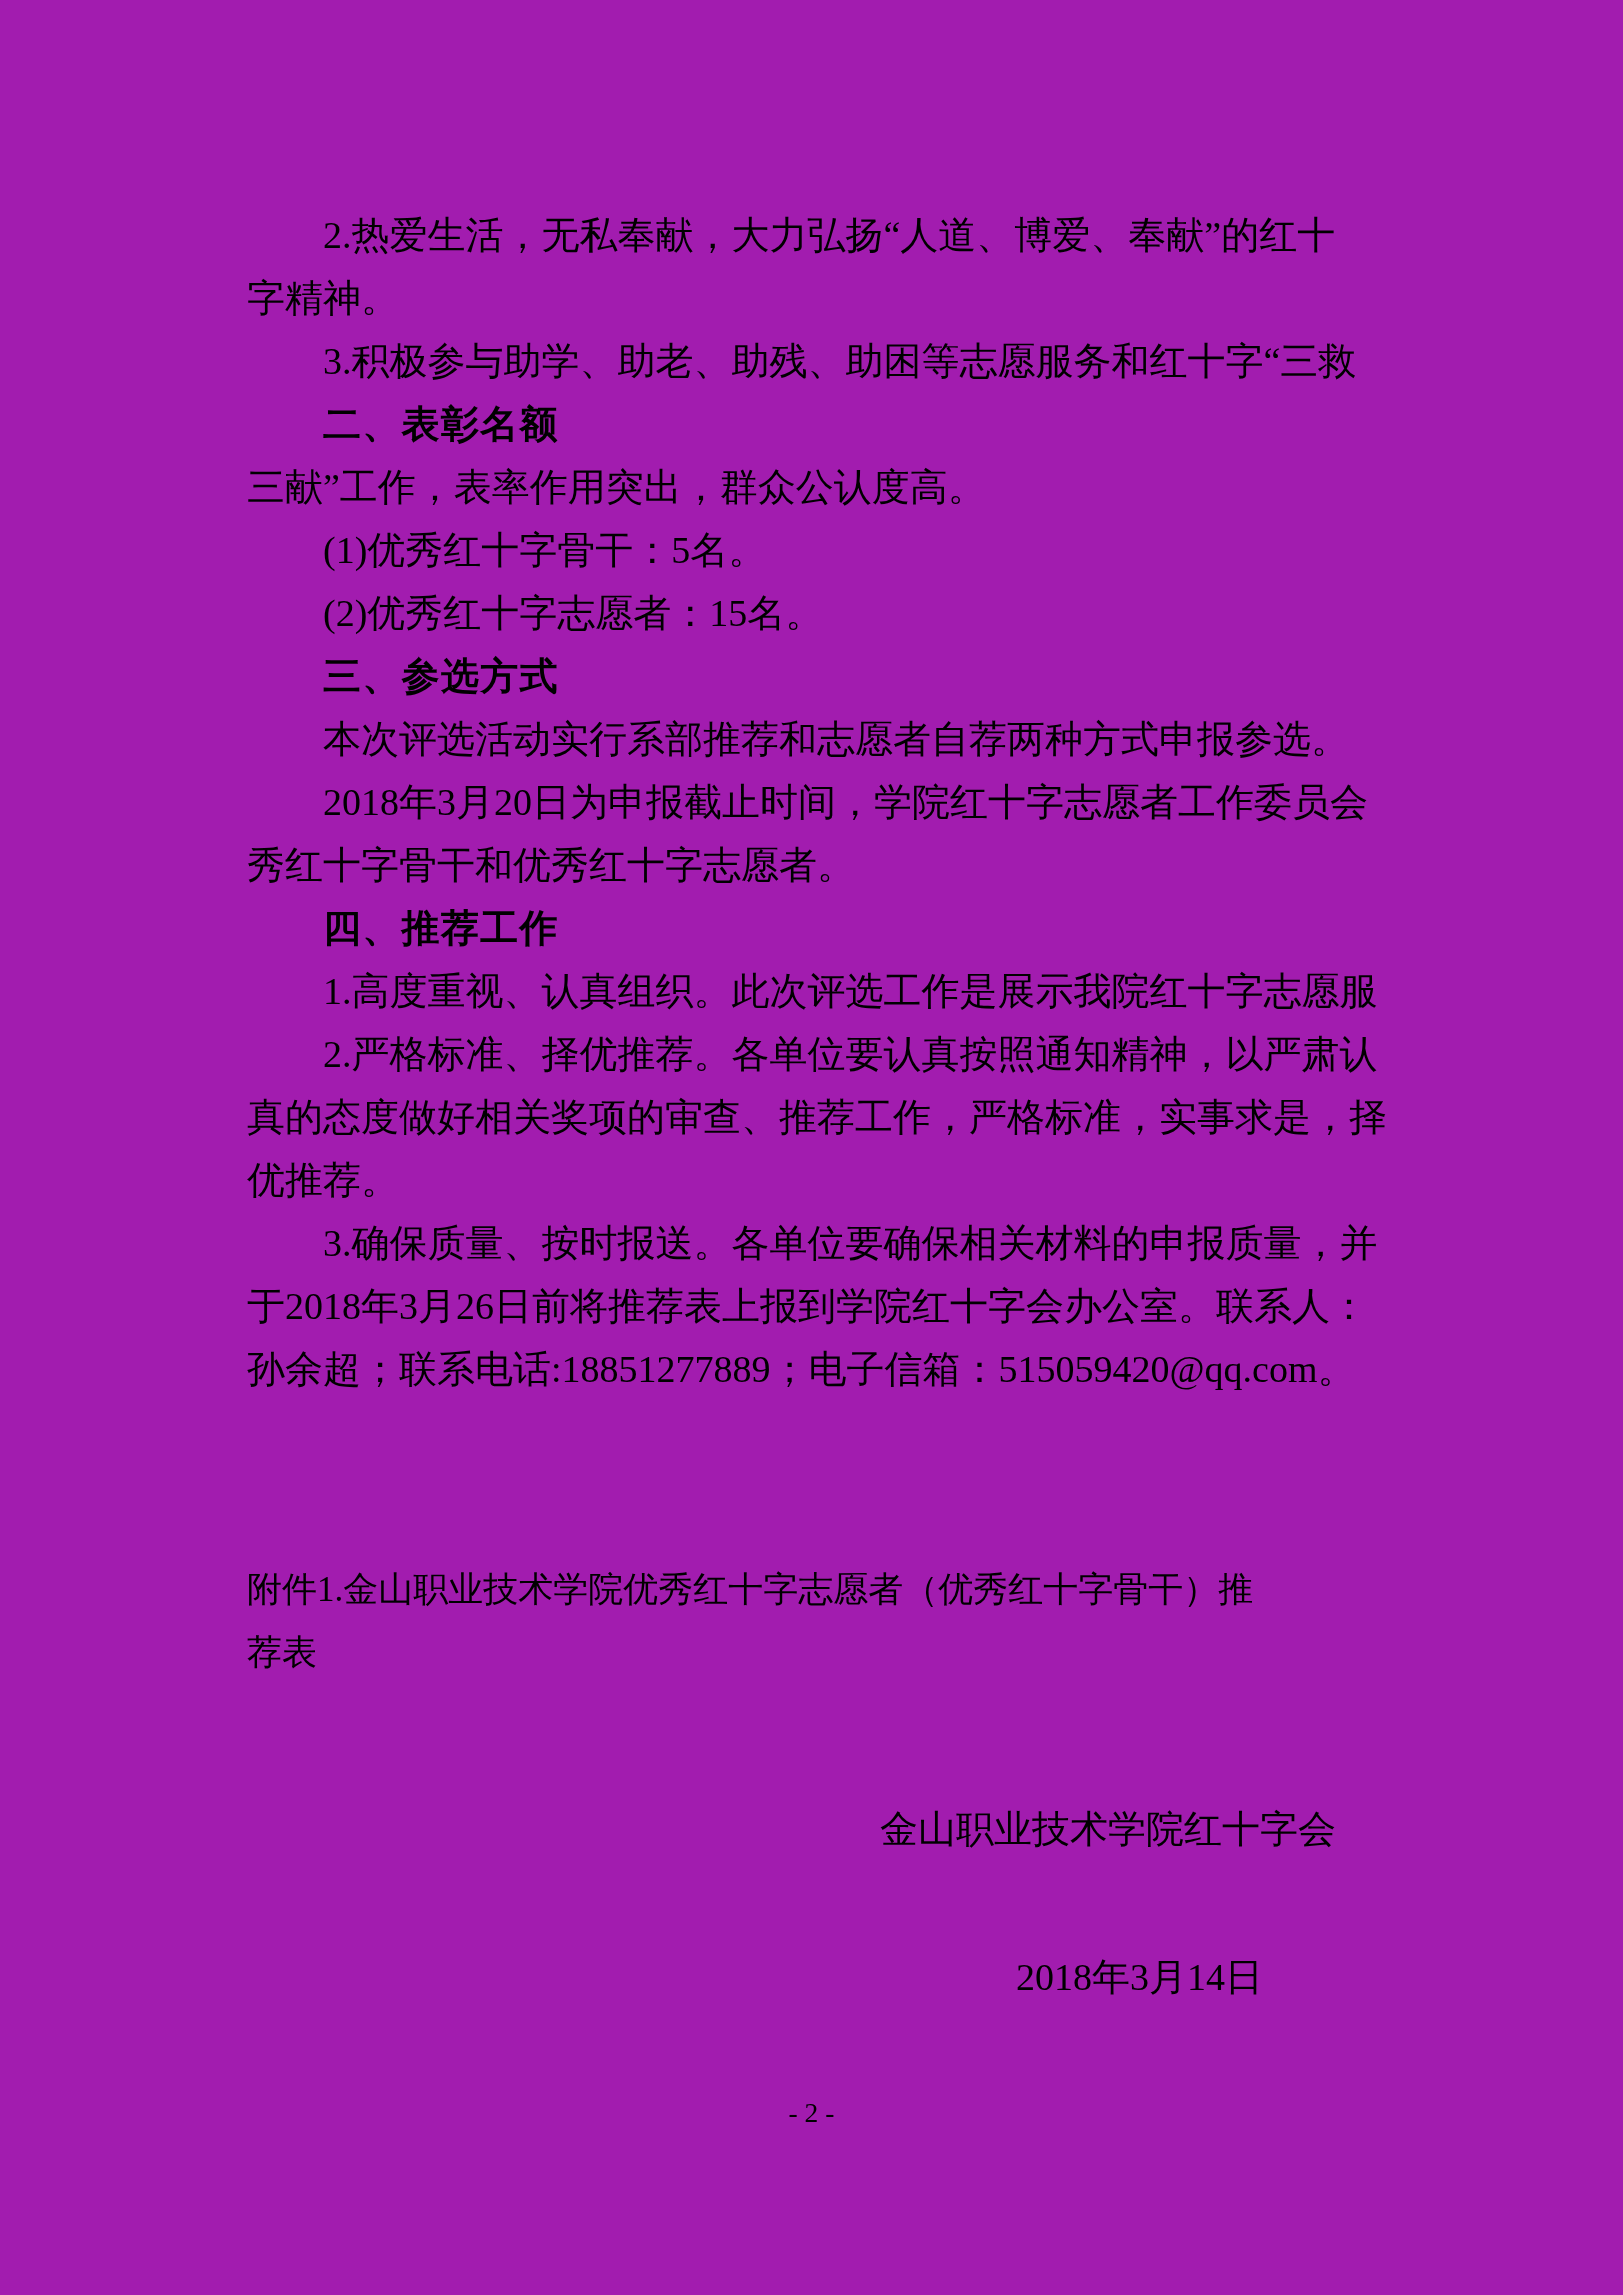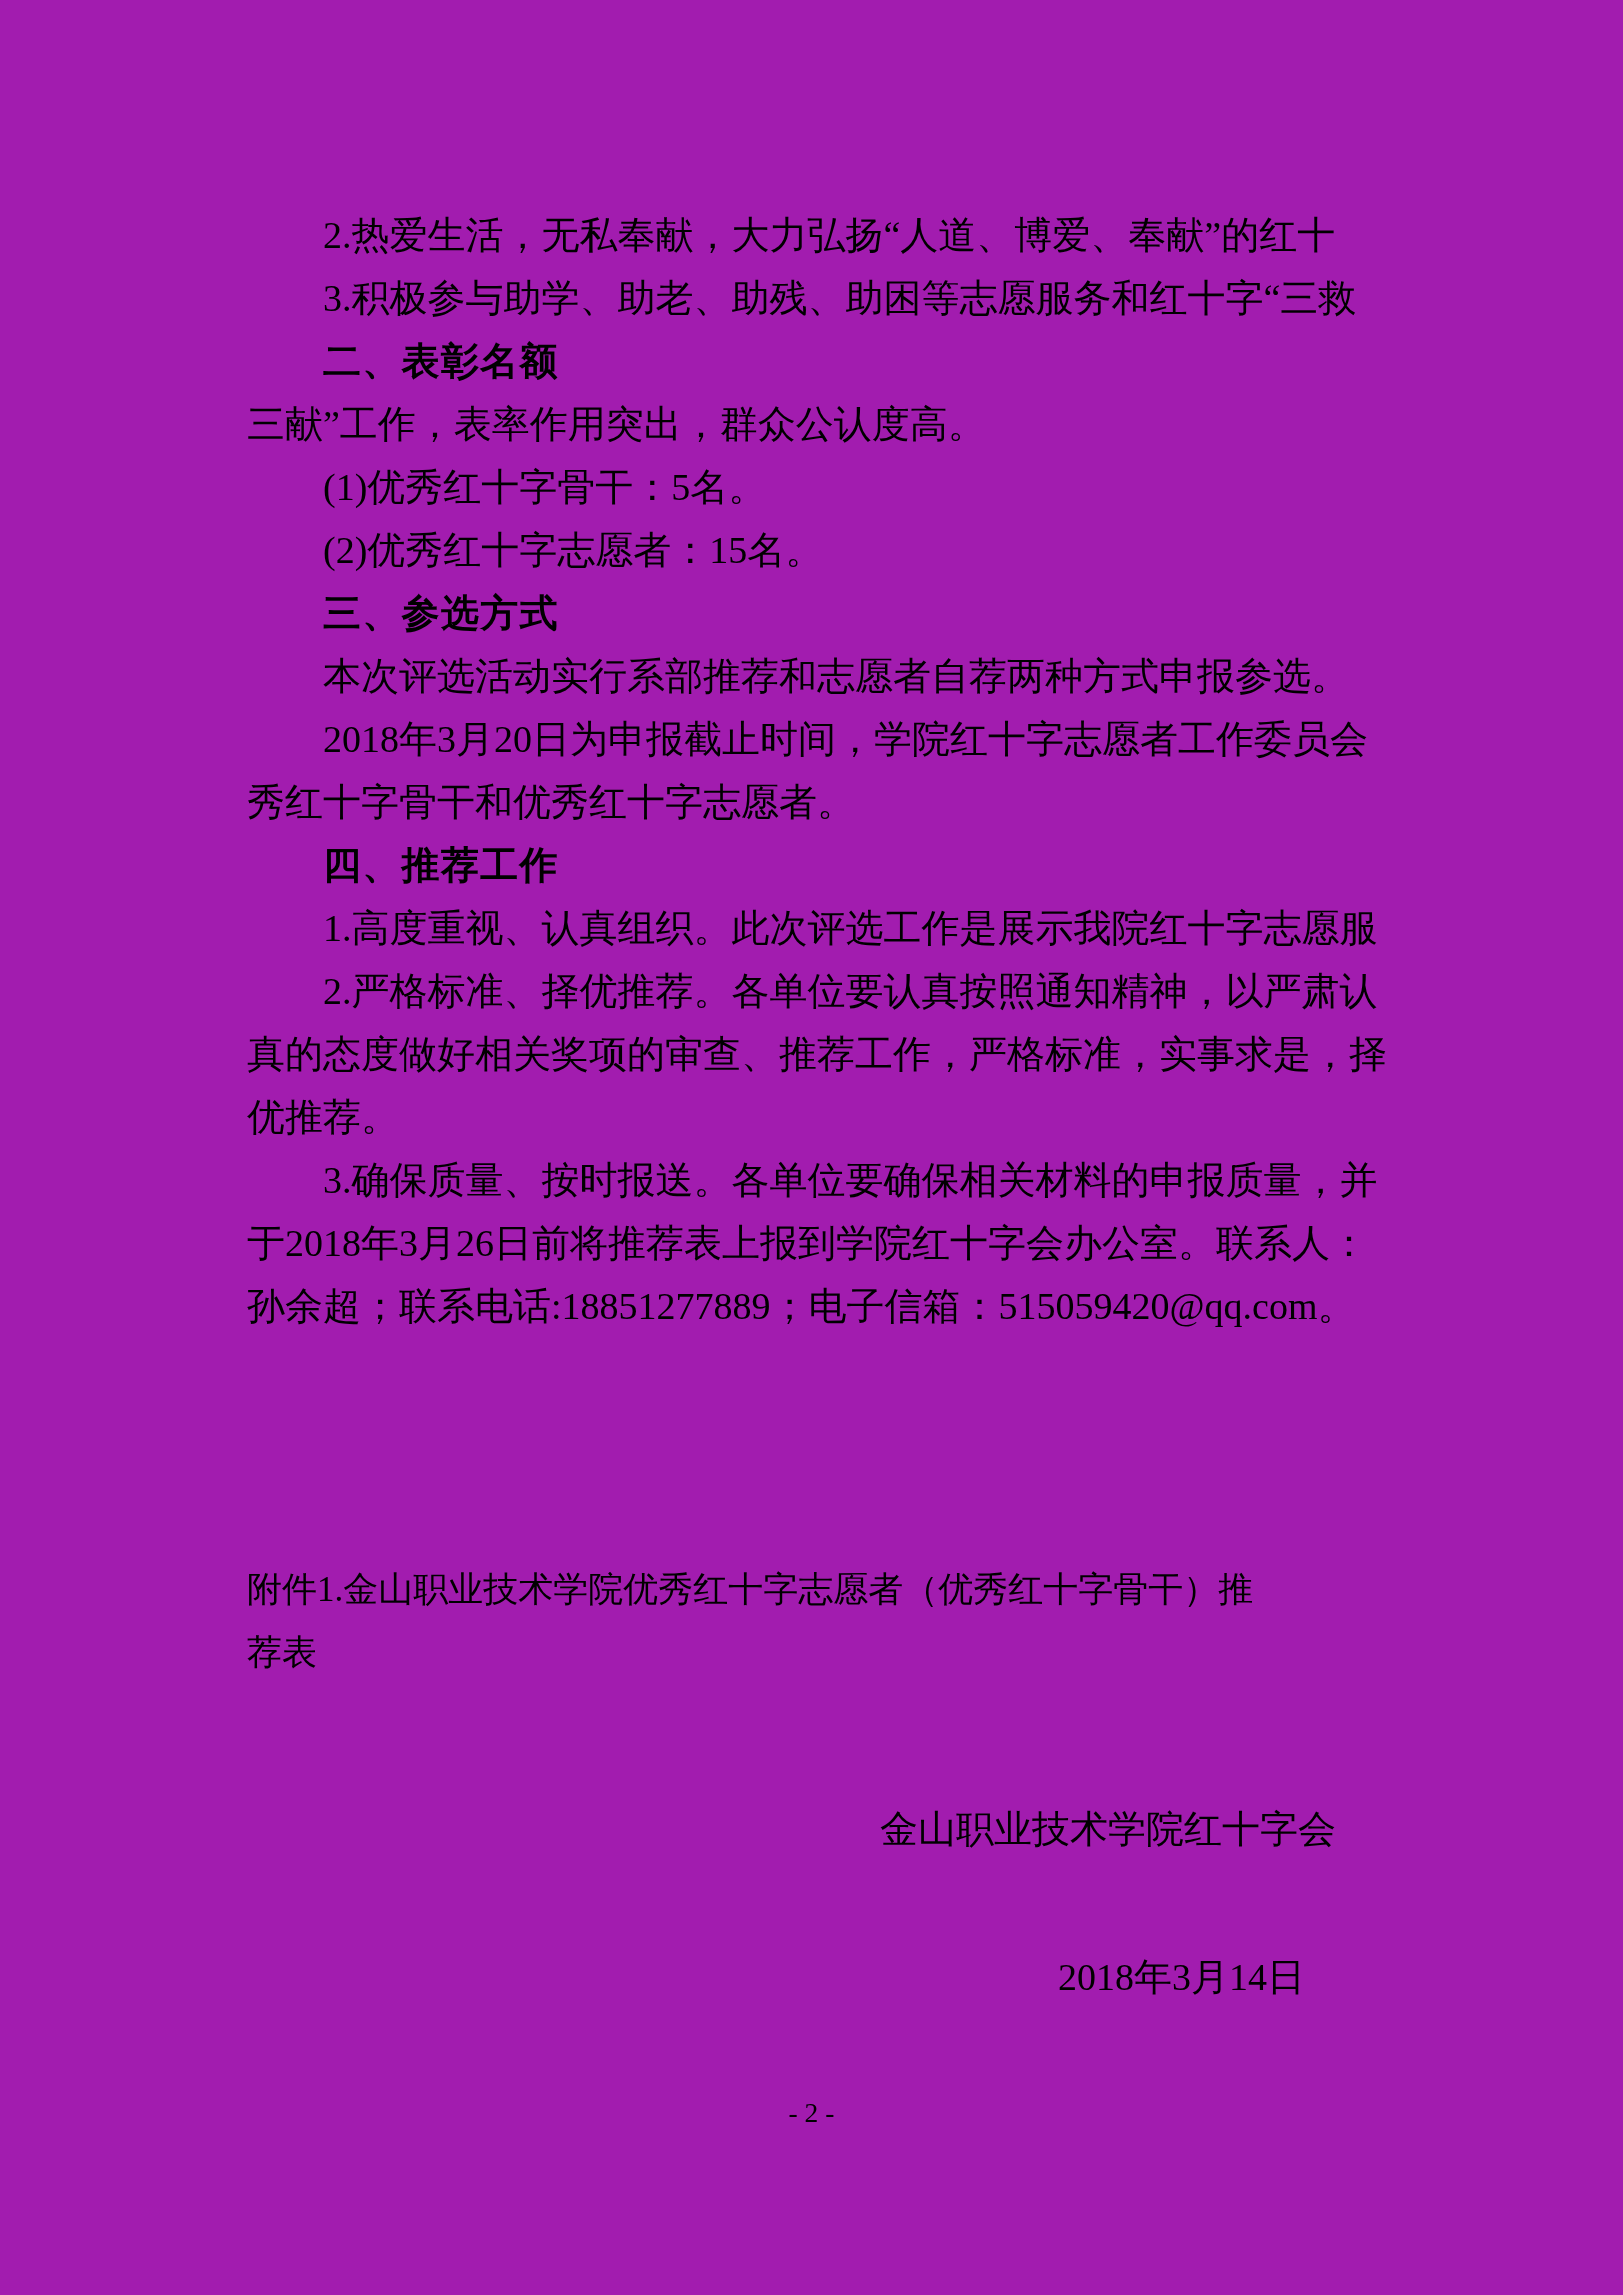--- a/index.html
+++ b/index.html
@@ -53,39 +53,39 @@
     line-height: 43px;
     white-space: nowrap;
   }
   .date-line {
     position: absolute;
     left: 1016px;
     top: 1956px;
     font-size: 38px;
     line-height: 43px;
     white-space: nowrap;
-    margin-left: 42px;
   }
   .page-number {
     position: absolute;
     left: 0;
     top: 2096px;
     width: 100%;
     text-align: center;
     font-size: 27.5px;
     line-height: 33px;
   }
 </style>
 </head>
 <body>
 
 <div class="page">
 
   <div class="body-text">
     <div class="line indent">2.热爱生活，无私奉献，大力弘扬“人道、博爱、奉献”的红十</div>
+    <div class="line">字精神。</div>
     <div class="line indent">3.积极参与助学、助老、助残、助困等志愿服务和红十字“三救</div>
     <div class="line indent heading">二、表彰名额</div>
     <div class="line">三献”工作，表率作用突出，群众公认度高。</div>
     <div class="line indent">(1)优秀红十字骨干：5名。</div>
     <div class="line indent">(2)优秀红十字志愿者：15名。</div>
     <div class="line indent heading">三、参选方式</div>
     <div class="line indent">本次评选活动实行系部推荐和志愿者自荐两种方式申报参选。</div>
     <div class="line indent">2018年3月20日为申报截止时间，学院红十字志愿者工作委员会</div>
     <div class="line">秀红十字骨干和优秀红十字志愿者。</div>
     <div class="line indent heading">四、推荐工作</div>

